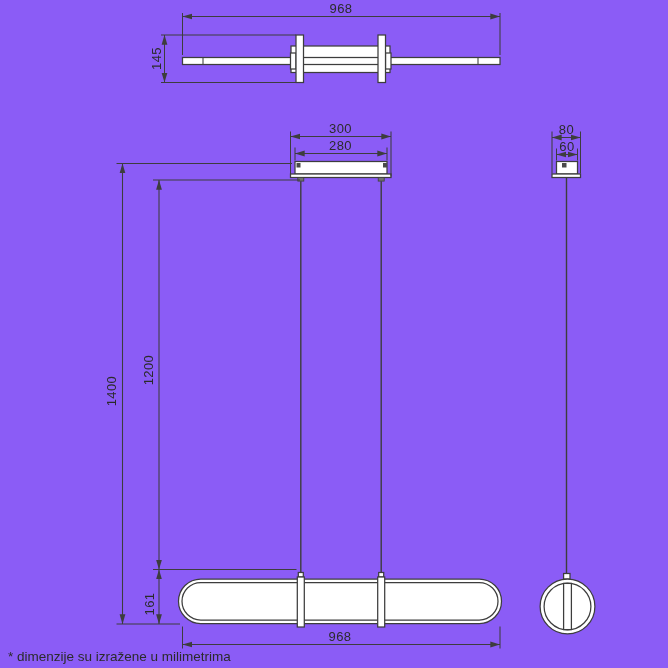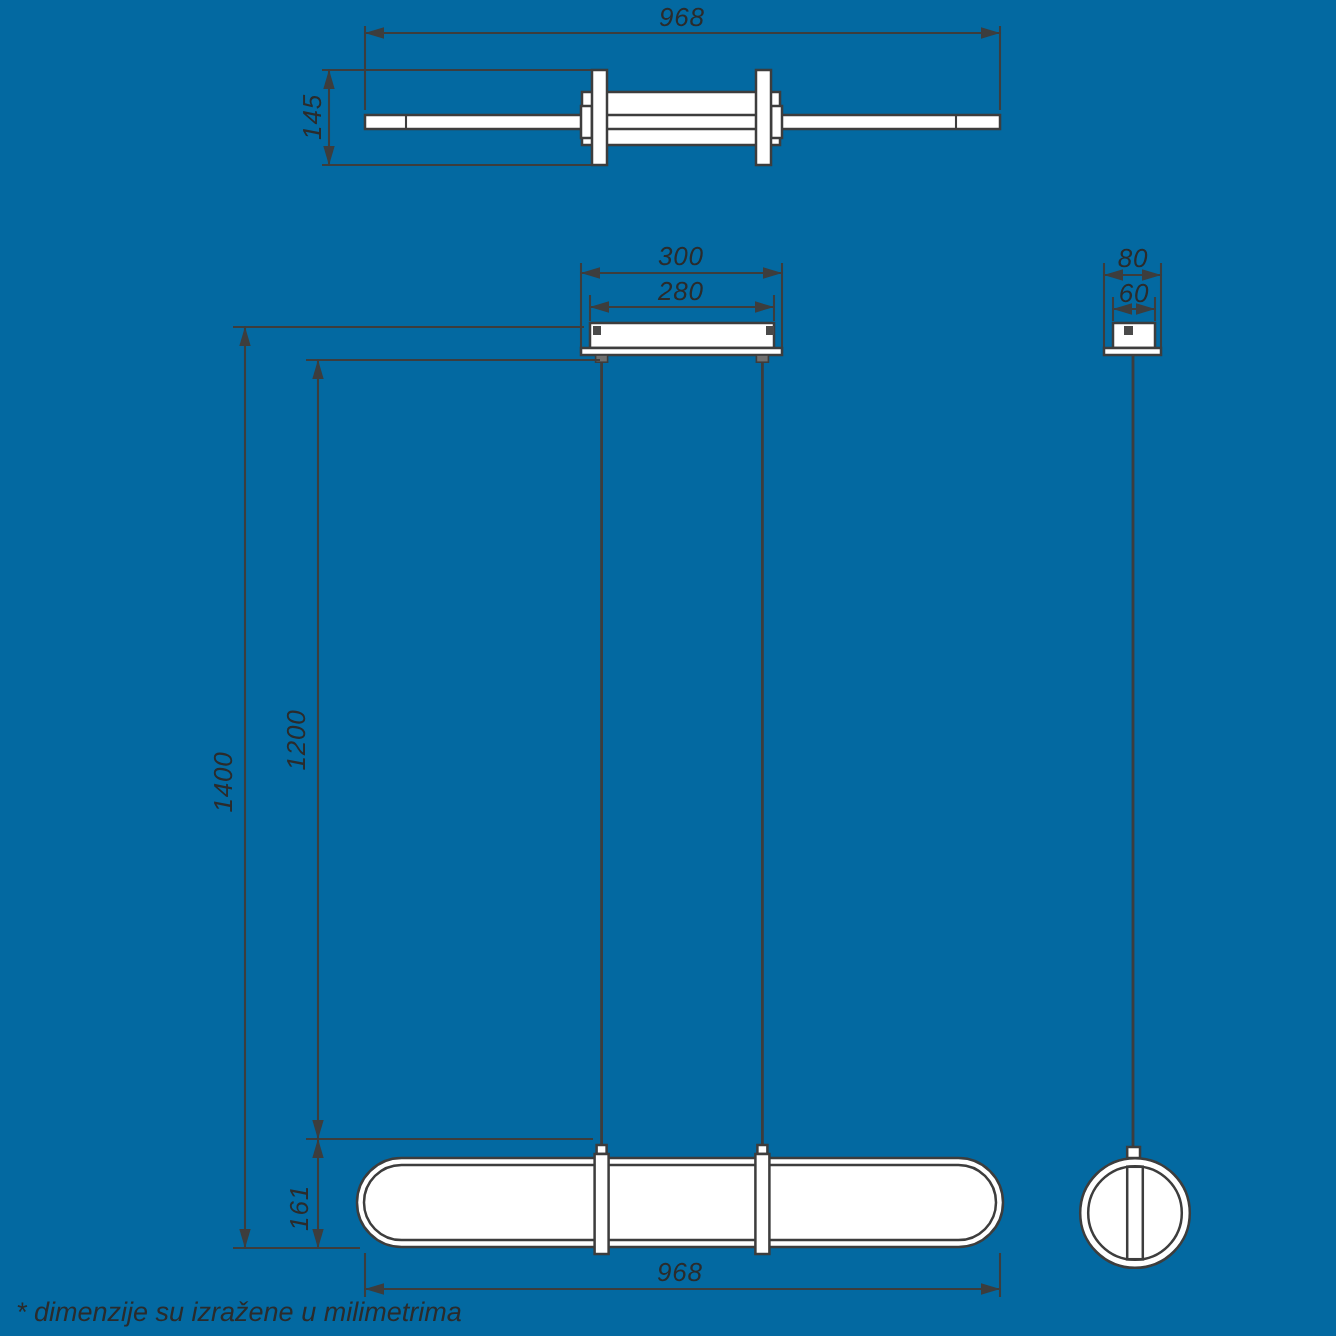--- a/index.html
+++ b/index.html
@@ -8,22 +8,21 @@
     background: #ffffff;
     width: 668px;
     height: 668px;
     overflow: hidden;
     font-family: "Liberation Sans", sans-serif;
   }
   .stage {
     position: relative;
     width: 668px;
     height: 668px;
-    background: #0369a1;
-    font-style: italic;
+    background: #8b5cf6;
   }
   svg text.dim {
     font-family: "Liberation Sans", sans-serif;
     font-size: 13px;
     letter-spacing: 0.4px;
     fill: #2b2b2b;
   }
   svg text.footer-note {
     font-family: "Liberation Sans", sans-serif;
     font-size: 13.5px;

